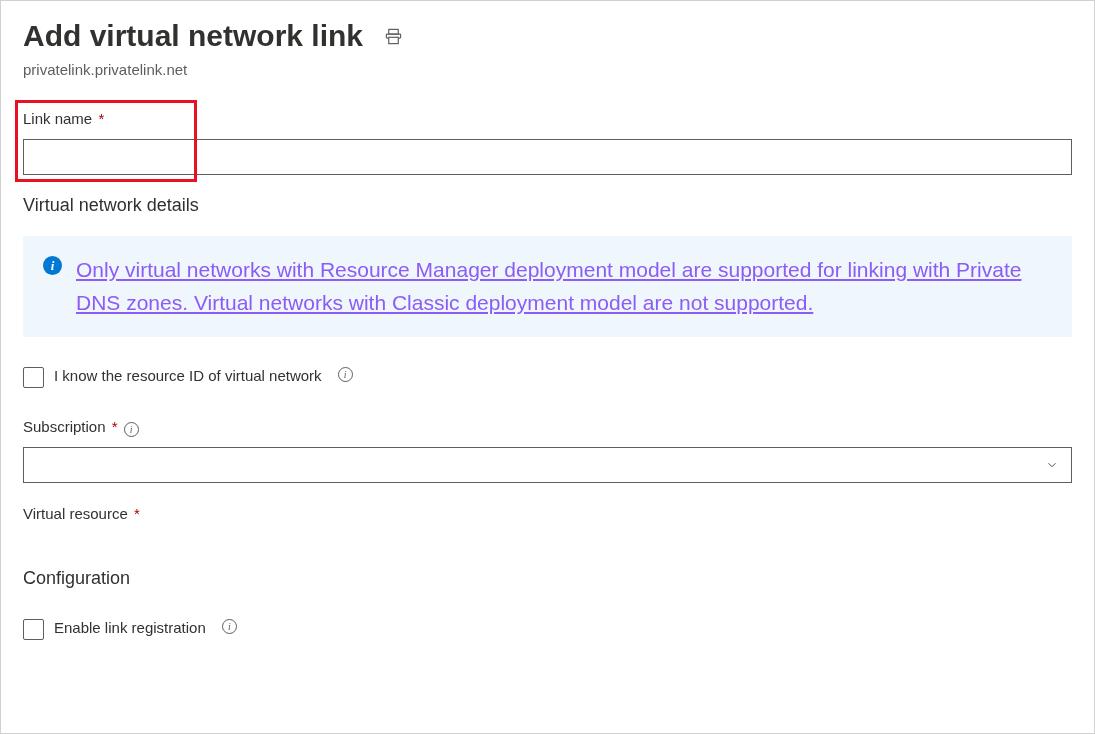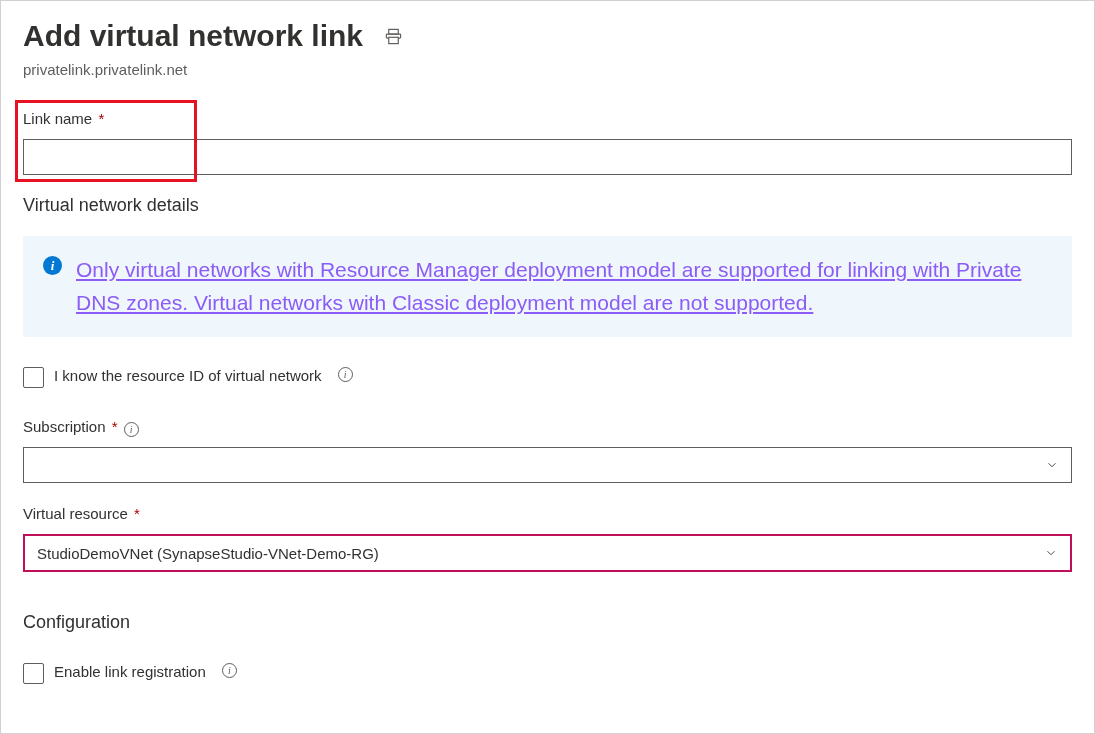--- a/index.html
+++ b/index.html
@@ -238,28 +238,20 @@
     </div>
   </div>
 
   <div class="form-section">
     <div class="label-with-info">
       <label class="field-label">
         <span>Virtual resource</span>
         <span class="required">*</span>
       </label>
     </div>
-    <div class="select-box highlighted">
-      <span>StudioDemoVNet (SynapseStudio-VNet-Demo-RG)</span>
-      <span class="chevron-down">
-        <svg width="14" height="14" viewBox="0 0 24 24" fill="none" stroke="#323130" stroke-width="1.5">
-          <polyline points="6 9 12 15 18 9"></polyline>
-        </svg>
-      </span>
-    </div>
   </div>
 
   <div class="section-heading" style="margin-top:40px; margin-bottom:20px;">Configuration</div>
 
   <div class="checkbox-row tight">
     <input type="checkbox" class="checkbox-input" style="">
     <label class="checkbox-label">Enable link registration</label>
     <span class="info-circle">i</span>
   </div>
 </div>

